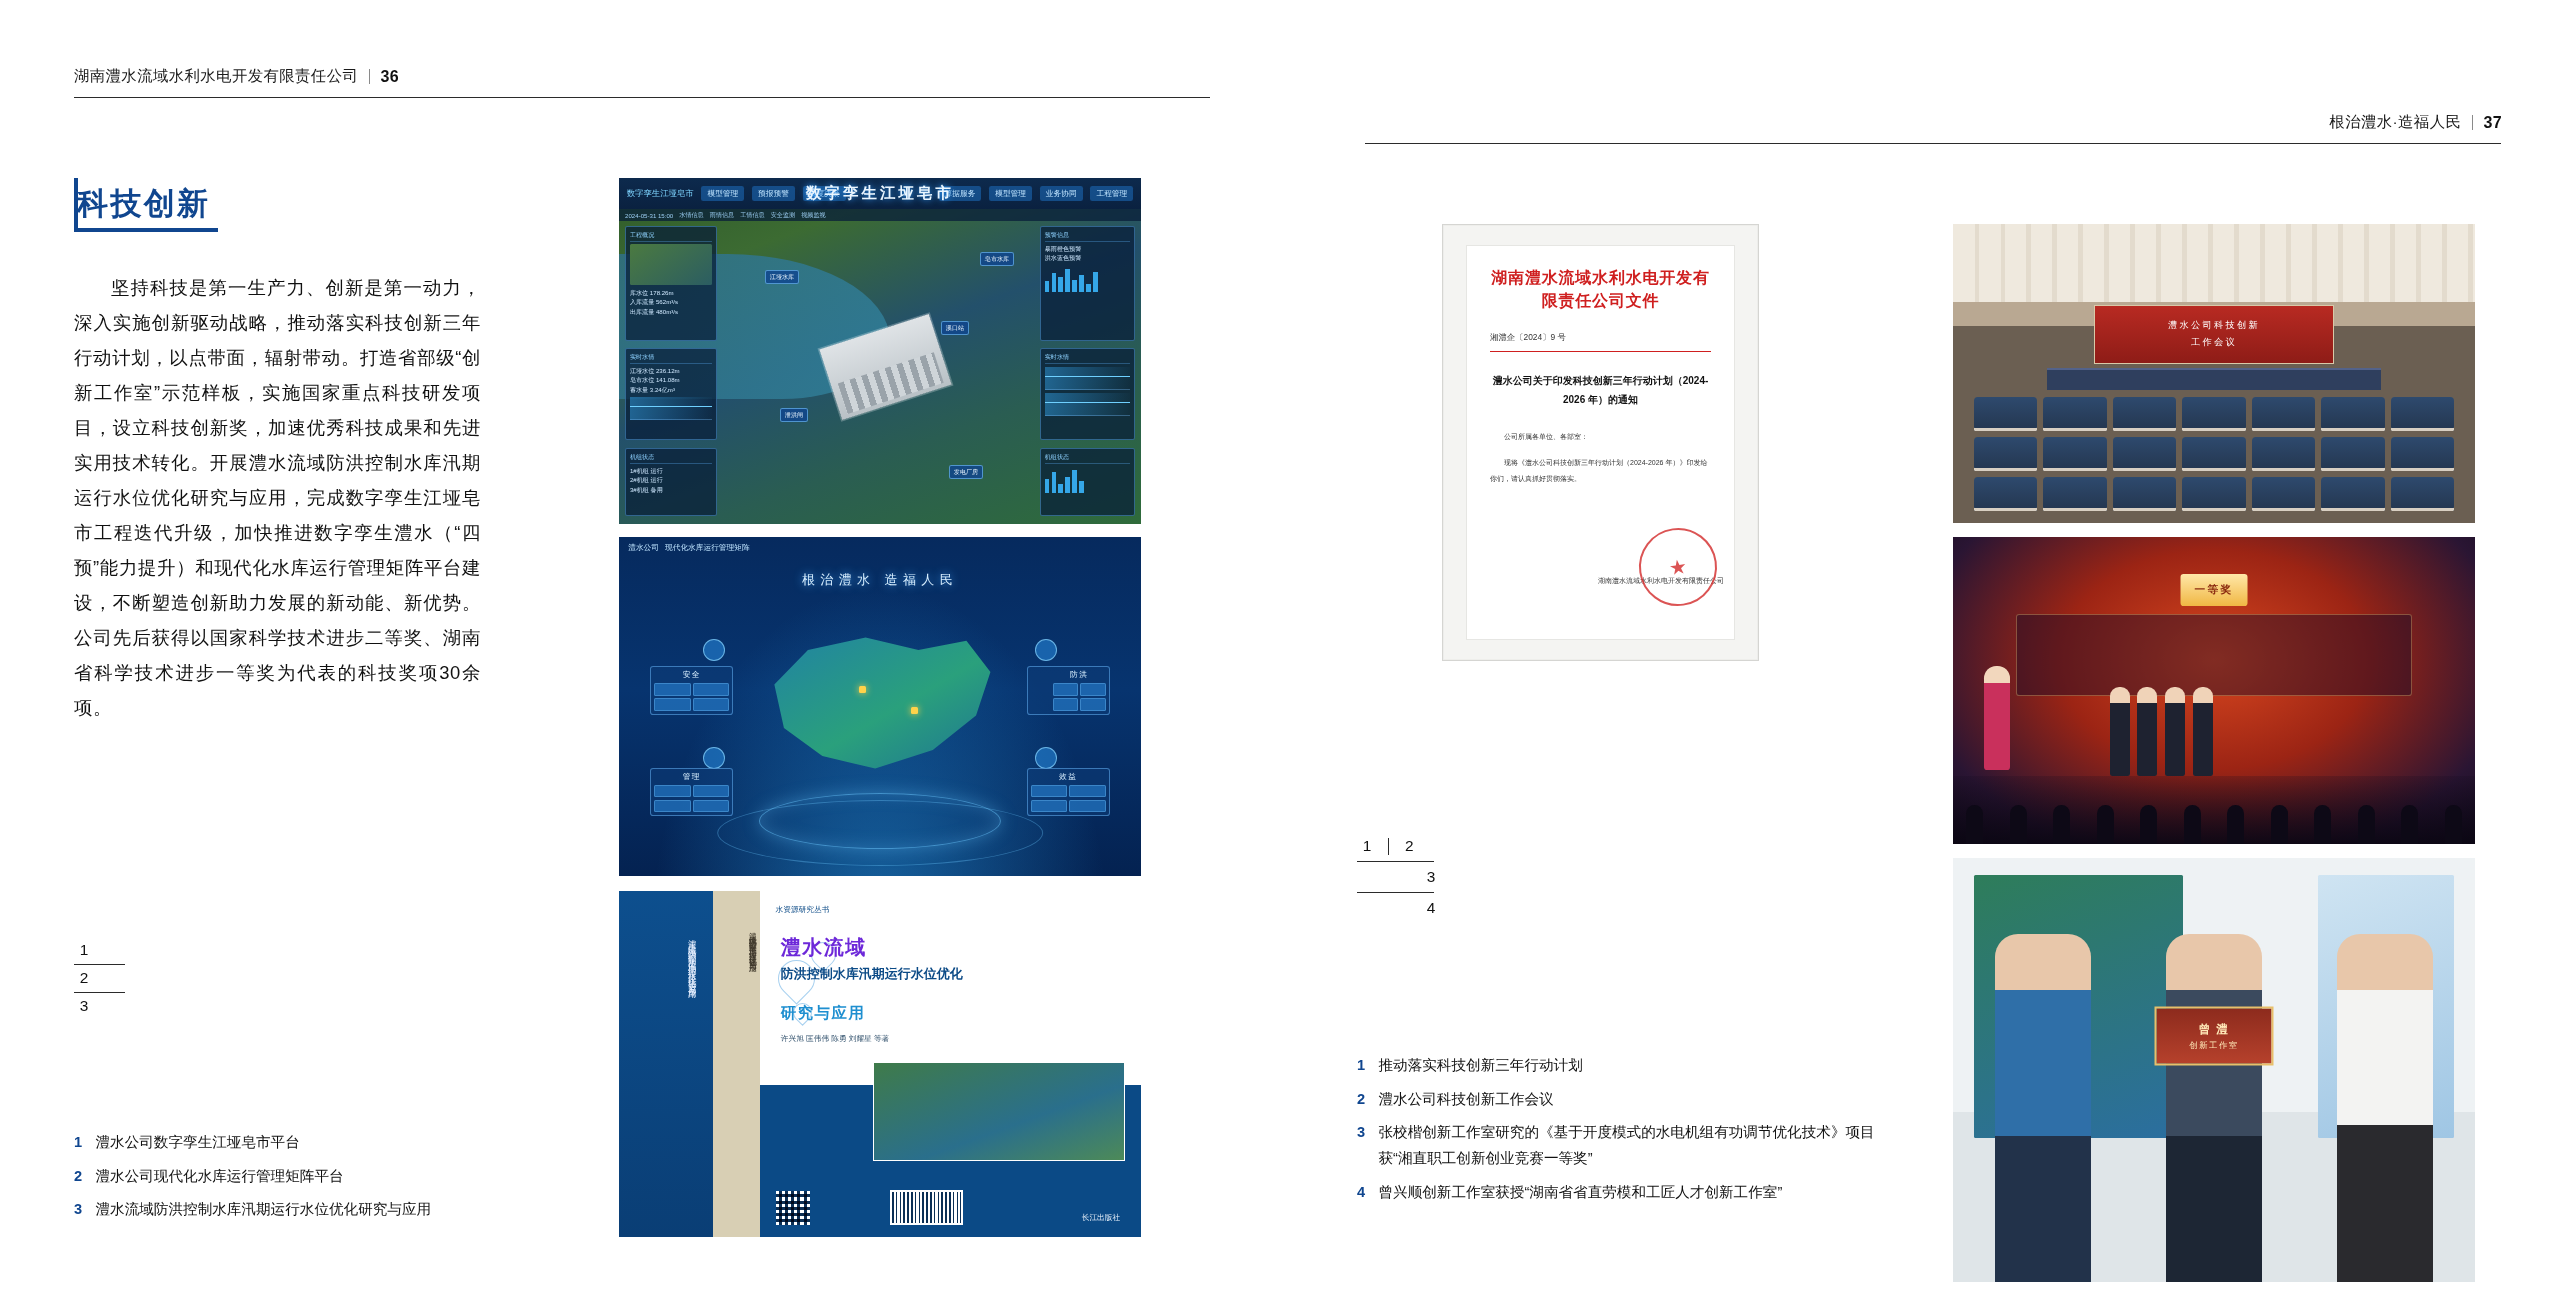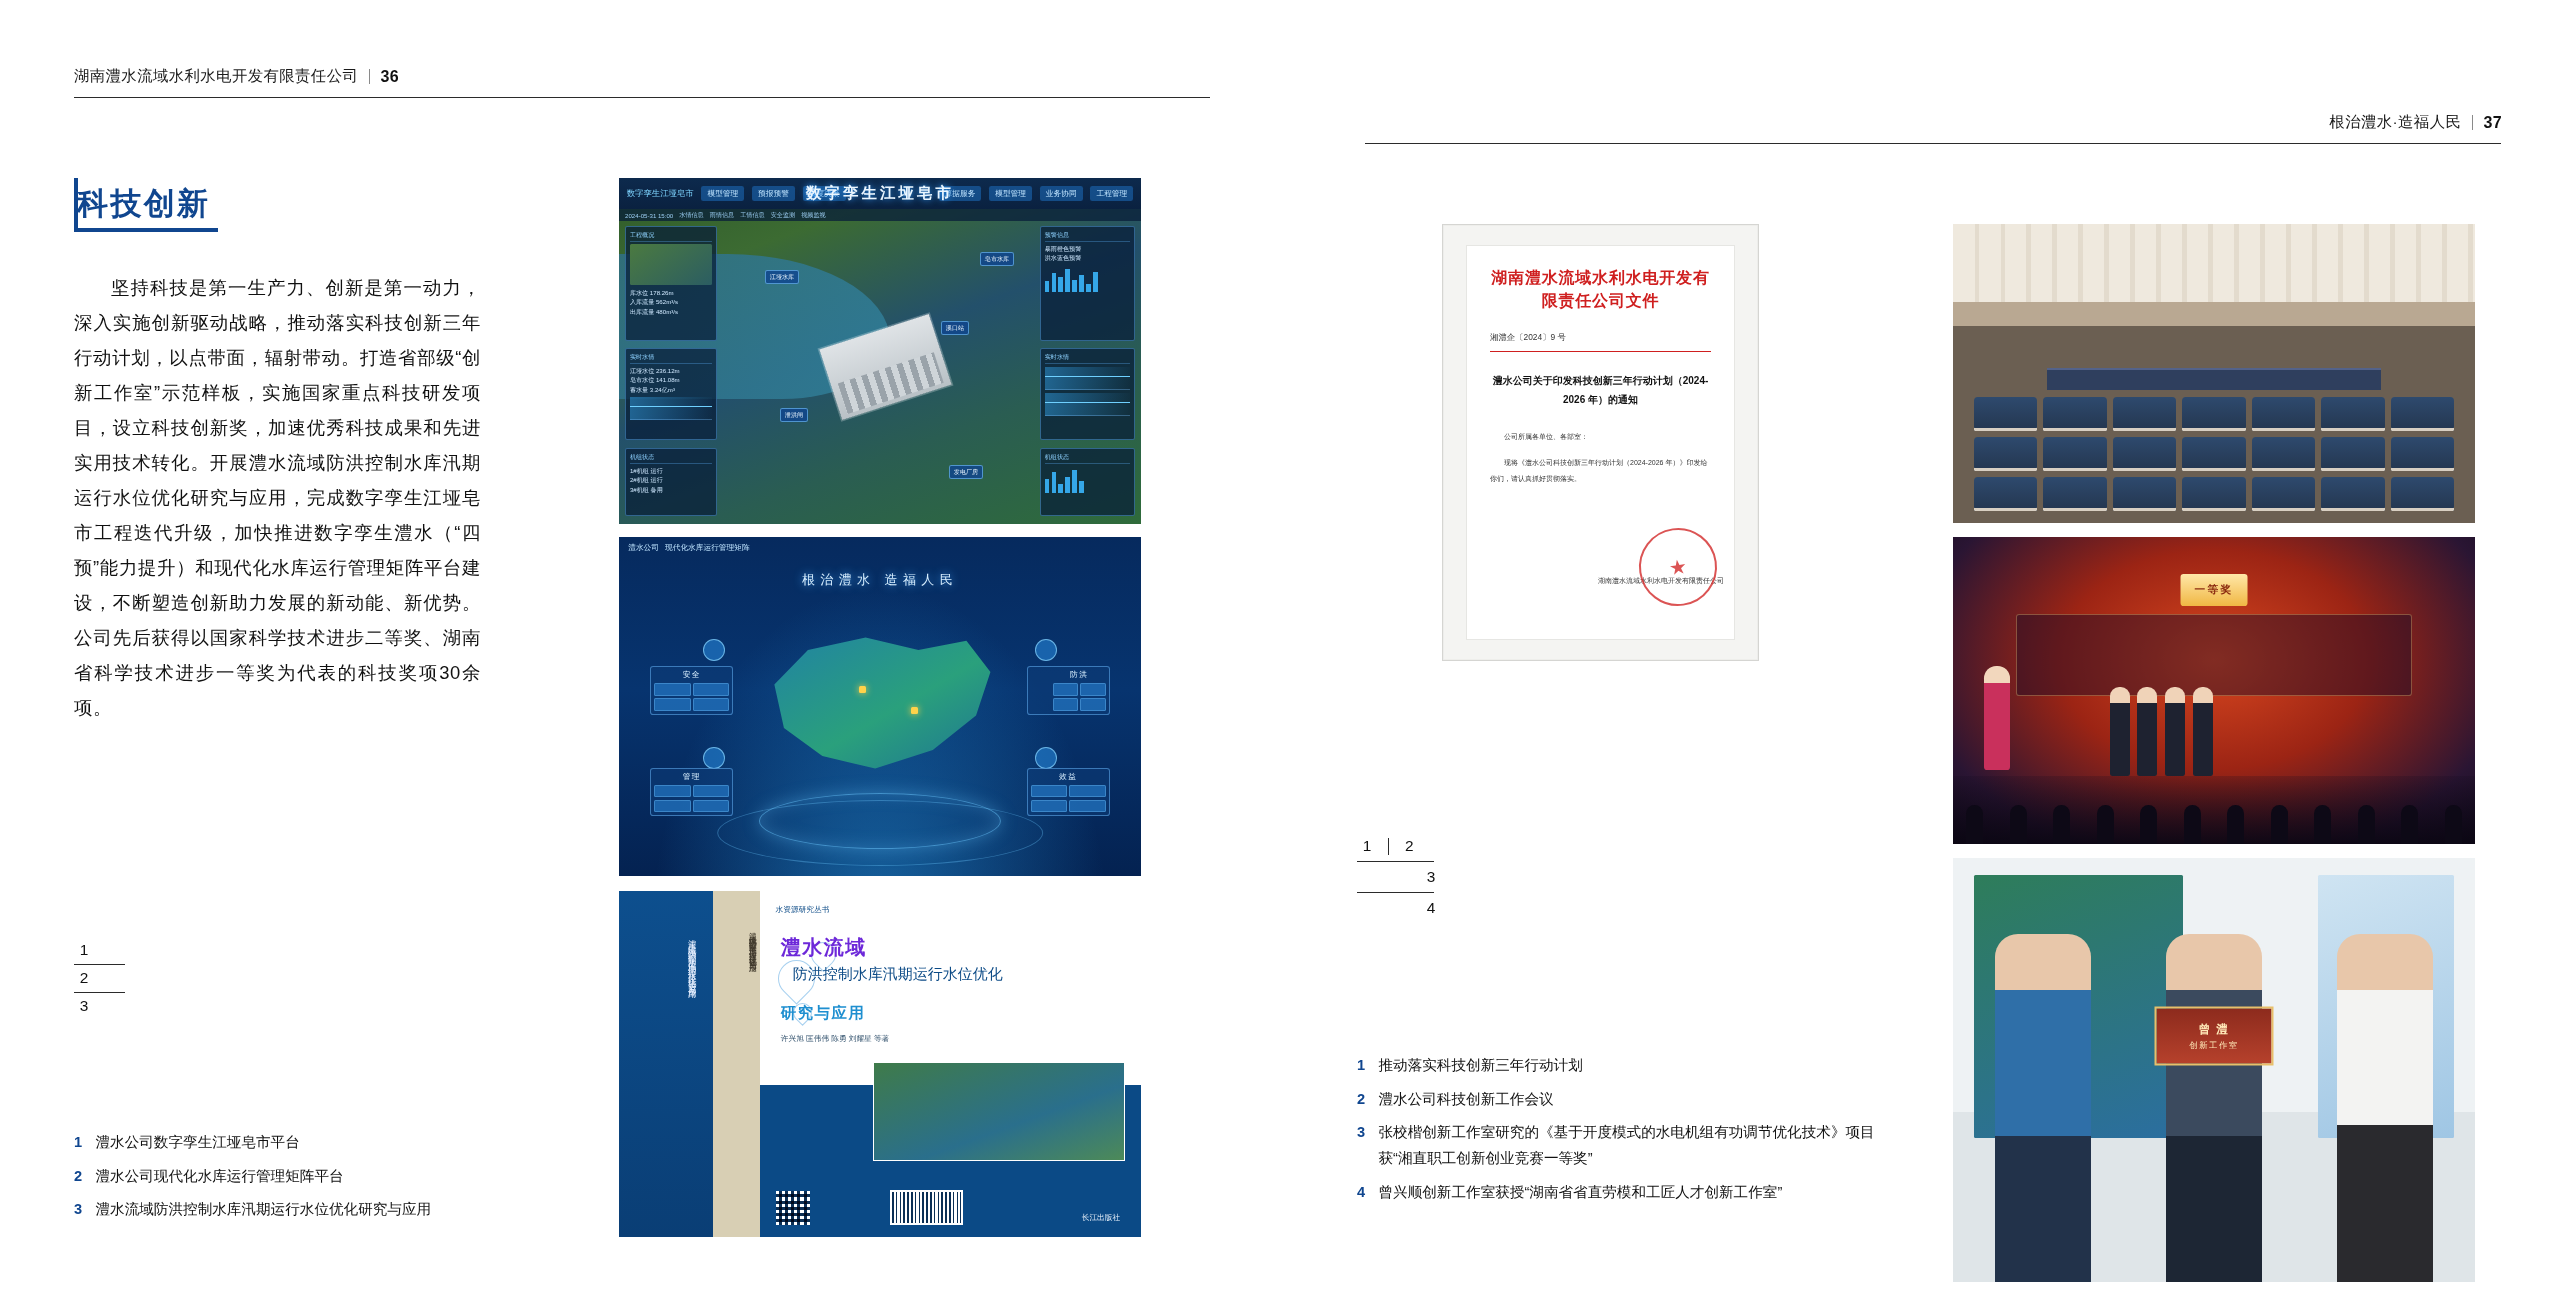--- a/index.html
+++ b/index.html
@@ -312,21 +312,21 @@
   }
   .bk-head {
     position: absolute; left: 30%; top: 14px; font-size: 7.7px; color: #0b4a86;
   }
   .bk-title {
     position: absolute; left: 31%; right: 4%; top: 43px;
     font-size: 20px; font-weight: bold; color: #6d28d9; letter-spacing: 1.5px;
   }
   .bk-sub {
     position: absolute; left: 31%; right: 4%; top: 74px;
-    font-size: 15px; font-weight: normal; color: #0b4a86; line-height: 18.4px; margin-left: 12px;
+    font-size: 13px; font-weight: bold; color: #0b4a86; line-height: 18.4px;
   }
   .bk-sub2 {
     position: absolute; left: 31%; top: 112px;
     font-size: 15.4px; font-weight: bold; color: #1e8fd0; letter-spacing: 1.5px;
   }
   .bk-authors {
     position: absolute; left: 31%; top: 143px; font-size: 7.7px; color: #34536e;
   }
   .bk-drops {
     position: absolute; left: 29%; top: 46px; width: 92px; height: 100px;
@@ -793,20 +793,24 @@
         <span class="txt">张校楷创新工作室研究的《基于开度模式的水电机组有功调节优化技术》项目获“湘直职工创新创业竞赛一等奖”</span>
       </div>
       <div class="cap">
         <span class="num">4</span>
         <span class="txt">曾兴顺创新工作室获授“湖南省省直劳模和工匠人才创新工作室”</span>
       </div>
     </div>
 
     <div class="fig fig-conf" style="left:665px; top:178px; width:522px; height:299px;">
       <div class="cf-ceiling"></div>
+      <div class="cf-screen">
+        <div>澧水公司科技创新</div>
+        <div>工作会议</div>
+      </div>
       <div class="cf-table"></div>
       <div class="cf-seats">
         <i></i>
           <i></i>
           <i></i>
           <i></i>
           <i></i>
           <i></i>
           <i></i>
         <i></i>

